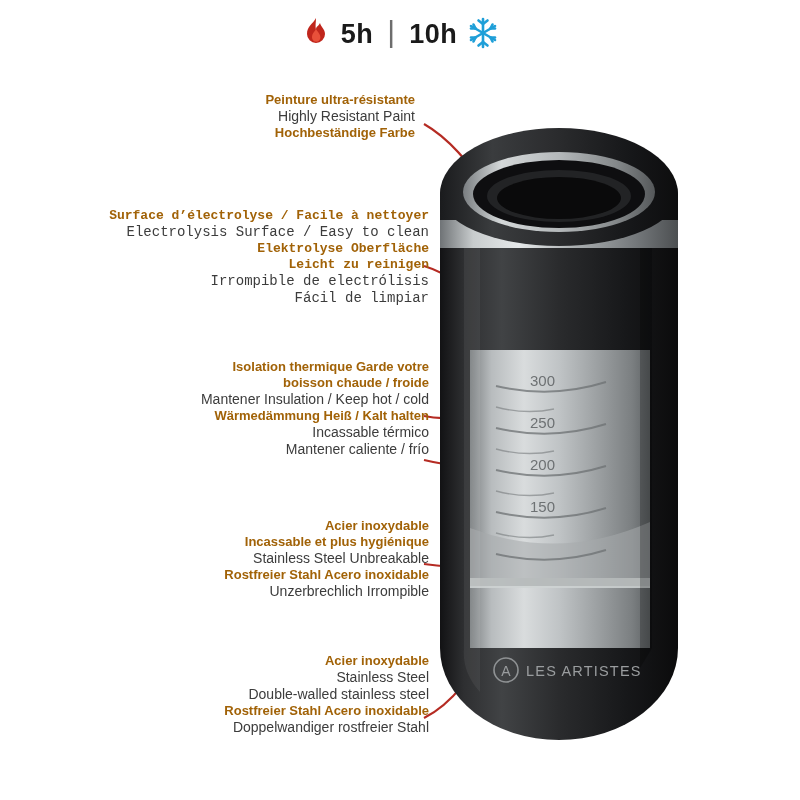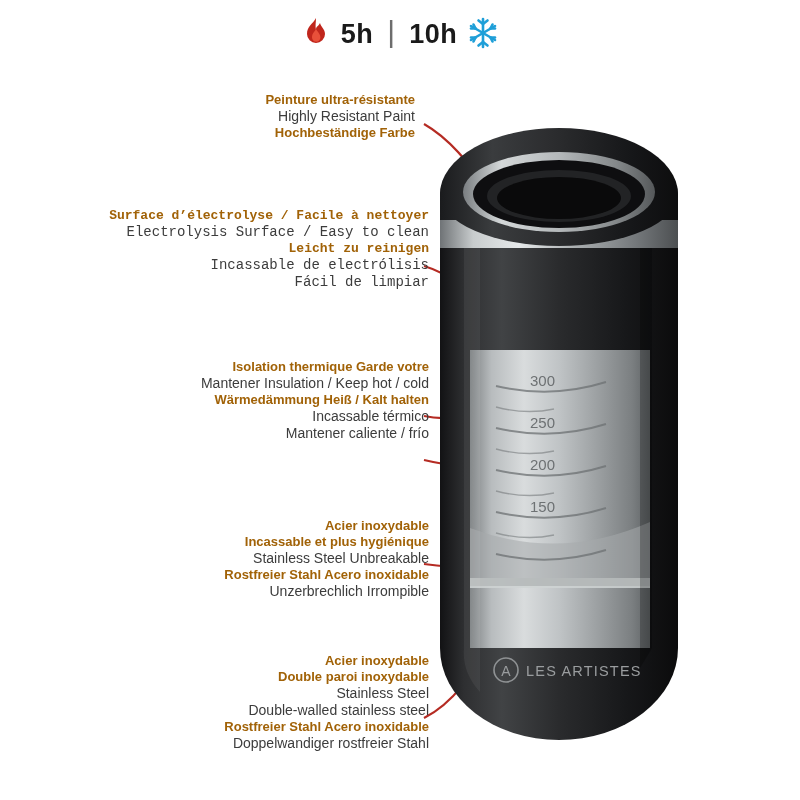--- a/index.html
+++ b/index.html
@@ -265,41 +265,42 @@
 
 <div class="label-block" id="label-paint">
   <span class="ln b">Peinture ultra-résistante</span>
   <span class="ln r">Highly Resistant Paint</span>
   <span class="ln b">Hochbeständige Farbe</span>
 </div>
 
 <div class="label-block" id="label-electrolysis">
   <span class="ln b">Surface d’électrolyse / Facile à nettoyer</span>
   <span class="ln r">Electrolysis Surface / Easy to clean</span>
+  <span class="ln b">Elektrolyse Oberfläche</span>
   <span class="ln b">Leicht zu reinigen</span>
-  <span class="ln r">Incassable de electrólisis</span>
+  <span class="ln r">Irrompible de electrólisis</span>
   <span class="ln r">Fácil de limpiar</span>
 </div>
 
 <div class="label-block" id="label-insulation">
   <span class="ln b">Isolation thermique Garde votre</span>
+  <span class="ln b">boisson chaude / froide</span>
   <span class="ln r">Mantener Insulation / Keep hot / cold</span>
   <span class="ln b">Wärmedämmung Heiß / Kalt halten</span>
   <span class="ln r">Incassable térmico</span>
   <span class="ln r">Mantener caliente / frío</span>
 </div>
 
 <div class="label-block" id="label-steel-unbreakable">
   <span class="ln b">Acier inoxydable</span>
   <span class="ln b">Incassable et plus hygiénique</span>
   <span class="ln r">Stainless Steel Unbreakable</span>
   <span class="ln b">Rostfreier Stahl Acero inoxidable</span>
   <span class="ln r">Unzerbrechlich Irrompible</span>
 </div>
 
 <div class="label-block" id="label-double-wall">
   <span class="ln b">Acier inoxydable</span>
-  <span class="ln b">Double paroi inoxydable</span>
   <span class="ln r">Stainless Steel</span>
   <span class="ln r">Double-walled stainless steel</span>
   <span class="ln b">Rostfreier Stahl Acero inoxidable</span>
   <span class="ln r">Doppelwandiger rostfreier Stahl</span>
 </div>
 
 </body></html>

